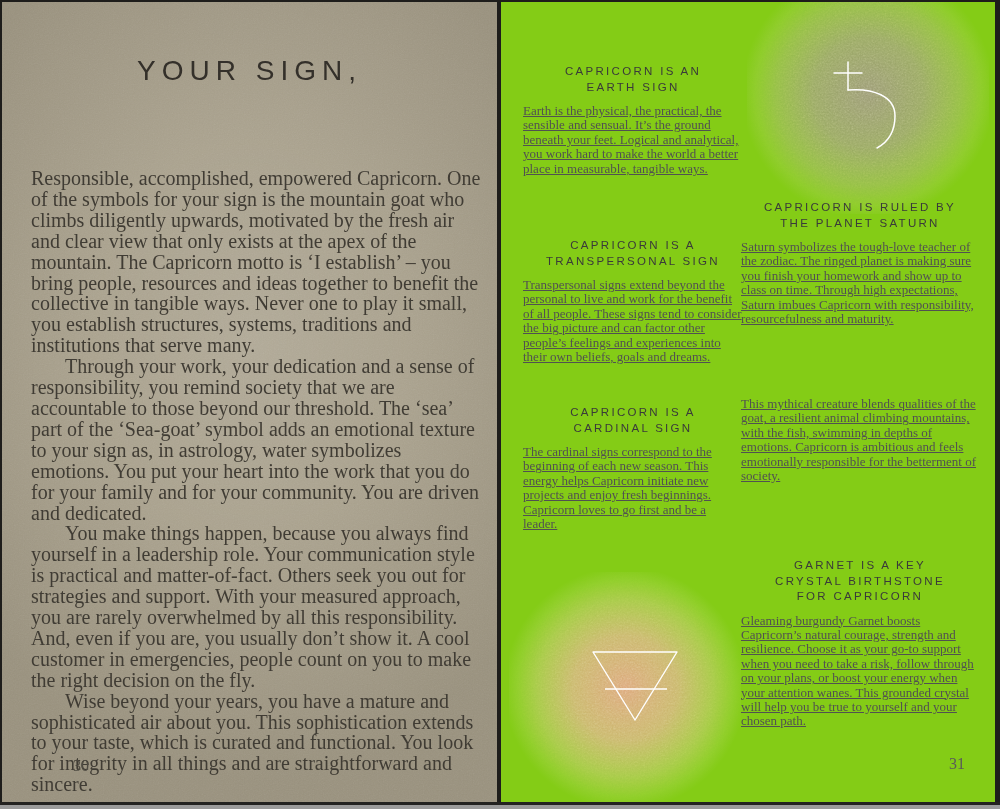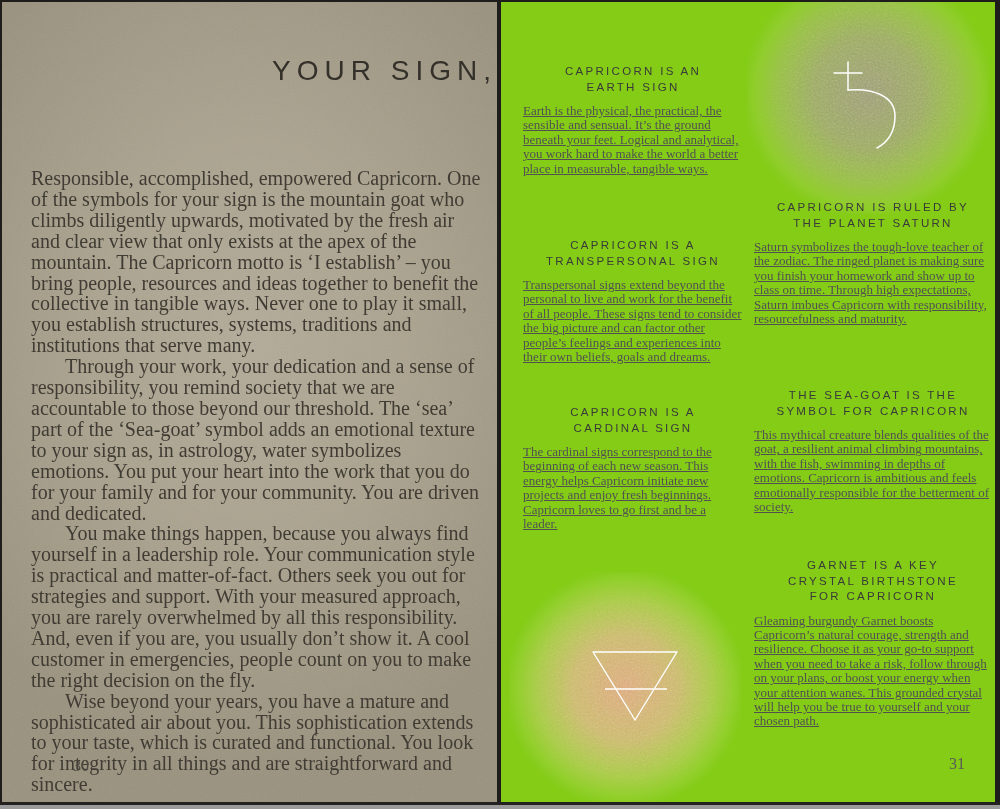--- a/index.html
+++ b/index.html
@@ -7,21 +7,21 @@
   .spread { position:relative; width:1000px; height:809px; background:#1e1d1b;
             font-family:"Liberation Serif", serif; }
 
   
   .page-left { position:absolute; left:2px; top:2px; width:495px; height:801px;
                background:#a8a08c; overflow:hidden; }
   .page-left .vignette { position:absolute; inset:0;
      background:radial-gradient(ellipse 70% 55% at 50% 42%, rgba(255,255,255,0.10) 0%, rgba(255,255,255,0.02) 45%, rgba(60,54,40,0.14) 100%); }
   .grain { position:absolute; inset:0; width:100%; height:100%; opacity:.28; mix-blend-mode:soft-light; pointer-events:none; }
 
-  .lp-title { position:absolute; left:0; top:52px; width:100%; text-align:right;
+  .lp-title { position:absolute; left:0; top:52px; width:100%; text-align:center;
               font-family:"Liberation Sans", sans-serif; font-weight:300;
               font-size:28px; line-height:34px; letter-spacing:6px; color:#34302a; }
   .lp-title span { display:block; }
 
   .lp-body { position:absolute; left:29px; top:166px; width:452px;
              font-size:20px; line-height:20.9px; color:#403c34; }
   .lp-body p { margin:0; }
   .lp-body p + p { text-indent:34px; }
 
   .pagenum { position:absolute; font-size:16px; color:#4e4a41;margin-left:44px; }
@@ -46,21 +46,21 @@
      -webkit-mask-image:radial-gradient(circle at 50% 50%, #000 0%, rgba(0,0,0,.7) 45%, transparent 72%);
              mask-image:radial-gradient(circle at 50% 50%, #000 0%, rgba(0,0,0,.7) 45%, transparent 72%); }
 
   .symbol { position:absolute; }
   .symbol svg { display:block; width:100%; height:100%; }
   .symbol-saturn { left:332px; top:56px; width:64px; height:92px; }
   .symbol-earth  { left:87px;  top:644px; width:94px; height:78px; }
 
   .sec { position:absolute; }
   .col-l .sec { left:22px;  width:220px; }
-  .col-r .sec { left:253px; width:238px; }
+  .col-r .sec { left:240px; width:238px; }
 
   .sec-h { font-family:"Liberation Sans", sans-serif; font-size:11.5px; font-weight:500;
            letter-spacing:2.3px; line-height:15.5px; color:#3a3a3a; text-align:center;
            margin:0 auto; }
   .sec-b { margin-top:9px; font-size:13px; line-height:14.4px; color:#515151;text-decoration:underline; }
 
   .hw-160 { max-width:182px; } 
   .hw-215 { max-width:218px; } 
   .hw-200 { max-width:200px; } 
 
@@ -145,21 +145,20 @@
         <div class="sec-b">The cardinal signs correspond to the beginning of each new season. This energy helps Capricorn initiate new projects and enjoy fresh beginnings. Capricorn loves to go first and be a leader.</div>
       </div>
     </div>
 
     <div class="col-r">
       <div class="sec" style="top:198px">
         <h2 class="sec-h hw-215">CAPRICORN IS RULED BY THE PLANET SATURN</h2>
         <div class="sec-b">Saturn symbolizes the tough-love teacher of the zodiac. The ringed planet is making sure you finish your homework and show up to class on time. Through high expectations, Saturn imbues Capricorn with responsibility, resourcefulness and maturity.</div>
       </div>
       <div class="sec" style="top:386px">
-        <h2 class="sec-h hw-215">THE SEA-GOAT IS THE SYMBOL FOR CAPRICORN</h2>
         <div class="sec-b">This mythical creature blends qualities of the goat, a resilient animal climbing mountains, with the fish, swimming in depths of emotions. Capricorn is ambitious and feels emotionally responsible for the betterment of society.</div>
       </div>
       <div class="sec" style="top:556px">
         <h2 class="sec-h hw-200">GARNET IS A KEY CRYSTAL BIRTHSTONE FOR CAPRICORN</h2>
         <div class="sec-b">Gleaming burgundy Garnet boosts Capricorn’s natural courage, strength and resilience. Choose it as your go-to support when you need to take a risk, follow through on your plans, or boost your energy when your attention wanes. This grounded crystal will help you be true to yourself and your chosen path.</div>
       </div>
     </div>
 
     <div class="pagenum pagenum-right">31</div>
   </div>

